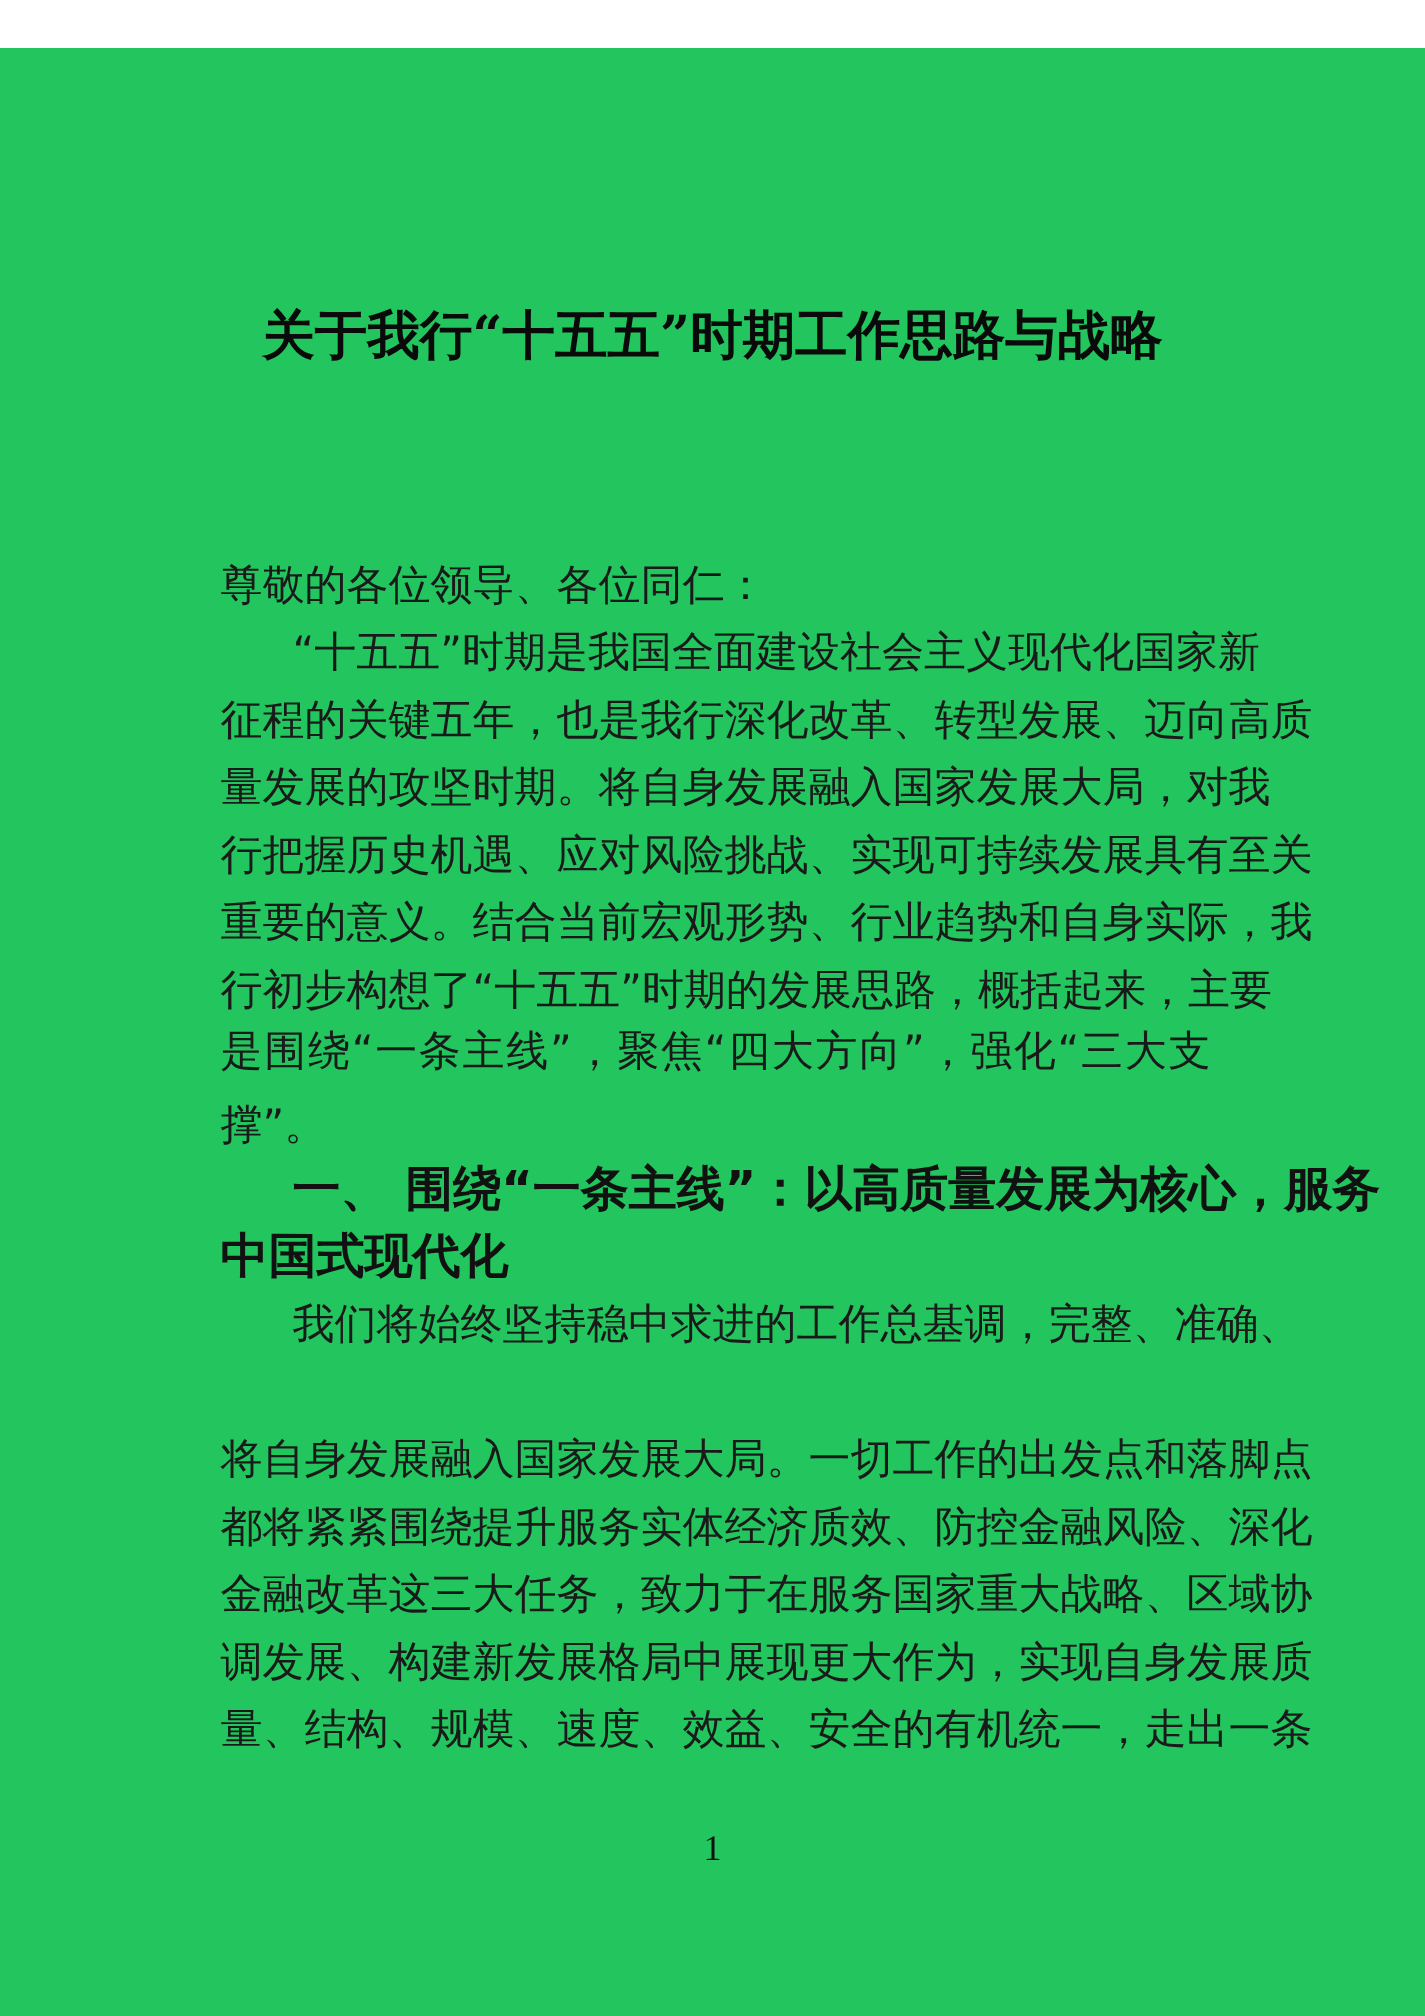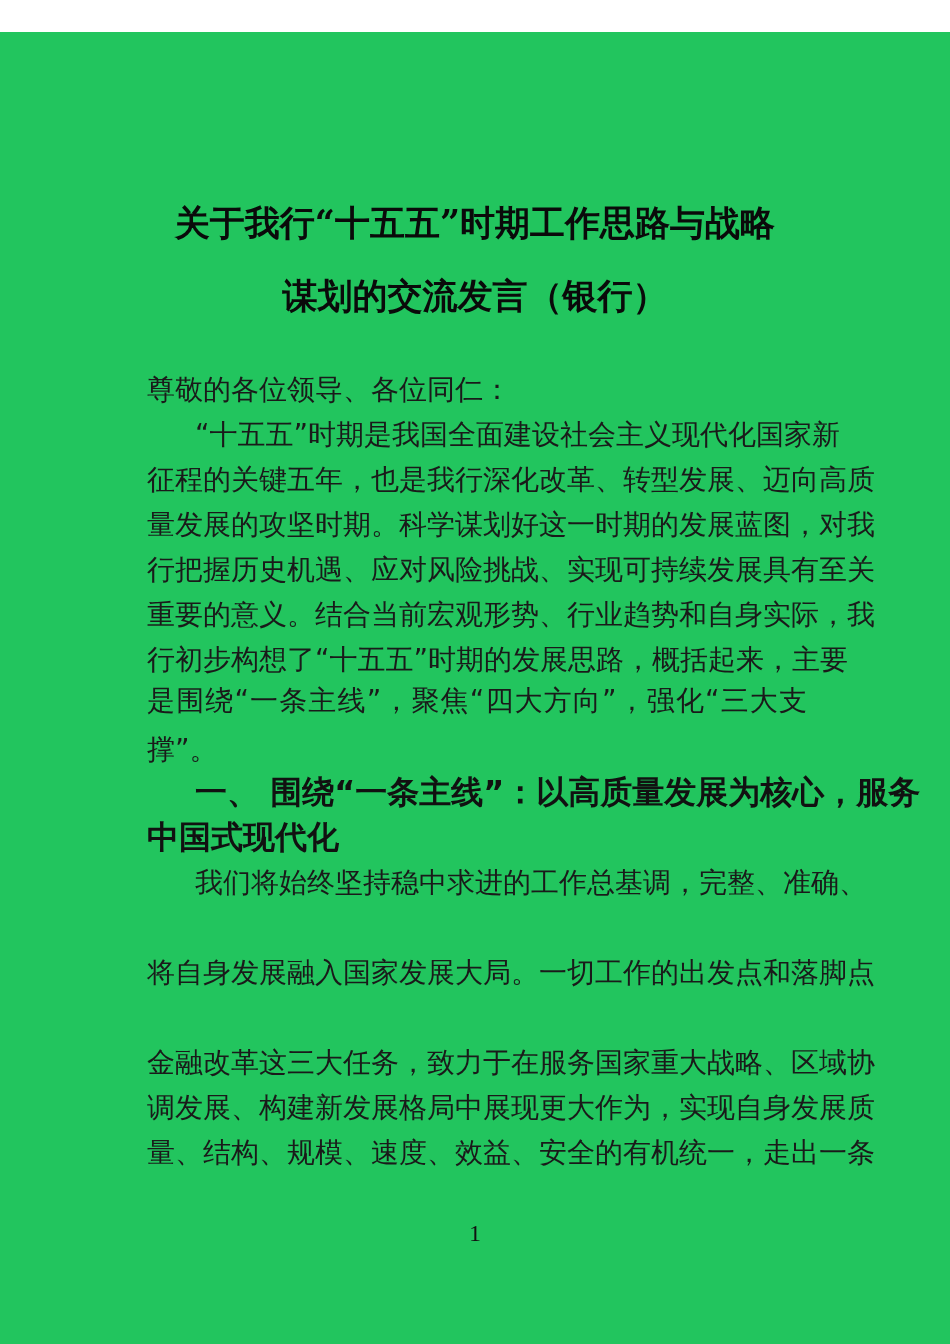--- a/index.html
+++ b/index.html
@@ -81,37 +81,37 @@
       font-size: 24px;
       color: #111111;
     }
   </style>
 </head>
 <body>
 
 <div class="page">
 
   <div class="title l1">关于我行“十五五”时期工作思路与战略</div>
-  <div class="title l2">谋划的交流发言（银行）</div>
 
   <div class="line last" style="top:335px;">尊敬的各位领导、各位同仁：</div>
 
   <div class="line indent" style="top:380px;">“十五五”时期是我国全面建设社会主义现代化国家新</div>
   <div class="line" style="top:425px;">征程的关键五年，也是我行深化改革、转型发展、迈向高质</div>
-  <div class="line" style="top:470px;">量发展的攻坚时期。科学谋划好这一时期的发展蓝图，对我</div>
+  <div class="line" style="top:470px;">量发展的攻坚时期。将自身发展融入国家发展大局，对我</div>
   <div class="line" style="top:515px;">行把握历史机遇、应对风险挑战、实现可持续发展具有至关</div>
   <div class="line" style="top:560px;">重要的意义。结合当前宏观形势、行业趋势和自身实际，我</div>
   <div class="line" style="top:605px;">行初步构想了“十五五”时期的发展思路，概括起来，主要</div>
   <div class="line" style="top:646px;">是围绕“一条主线”，聚焦“四大方向”，强化“三大支</div>
   <div class="line last" style="top:695px;">撑”。</div>
 
   <div class="heading indent" style="top:738px;">一、 围绕“一条主线”：以高质量发展为核心，服务</div>
   <div class="heading last" style="top:783px;">中国式现代化</div>
 
   <div class="line indent" style="top:828px;">我们将始终坚持稳中求进的工作总基调，完整、准确、</div>
   <div class="line" style="top:918px;">将自身发展融入国家发展大局。一切工作的出发点和落脚点</div>
+  <div class="line" style="top:963px;">都将紧紧围绕提升服务实体经济质效、防控金融风险、深化</div>
   <div class="line" style="top:1008px;">金融改革这三大任务，致力于在服务国家重大战略、区域协</div>
   <div class="line" style="top:1053px;">调发展、构建新发展格局中展现更大作为，实现自身发展质</div>
   <div class="line" style="top:1098px;">量、结构、规模、速度、效益、安全的有机统一，走出一条</div>
 
   <div class="page-number">1</div>
 
 </div>
 
 </body></html>

